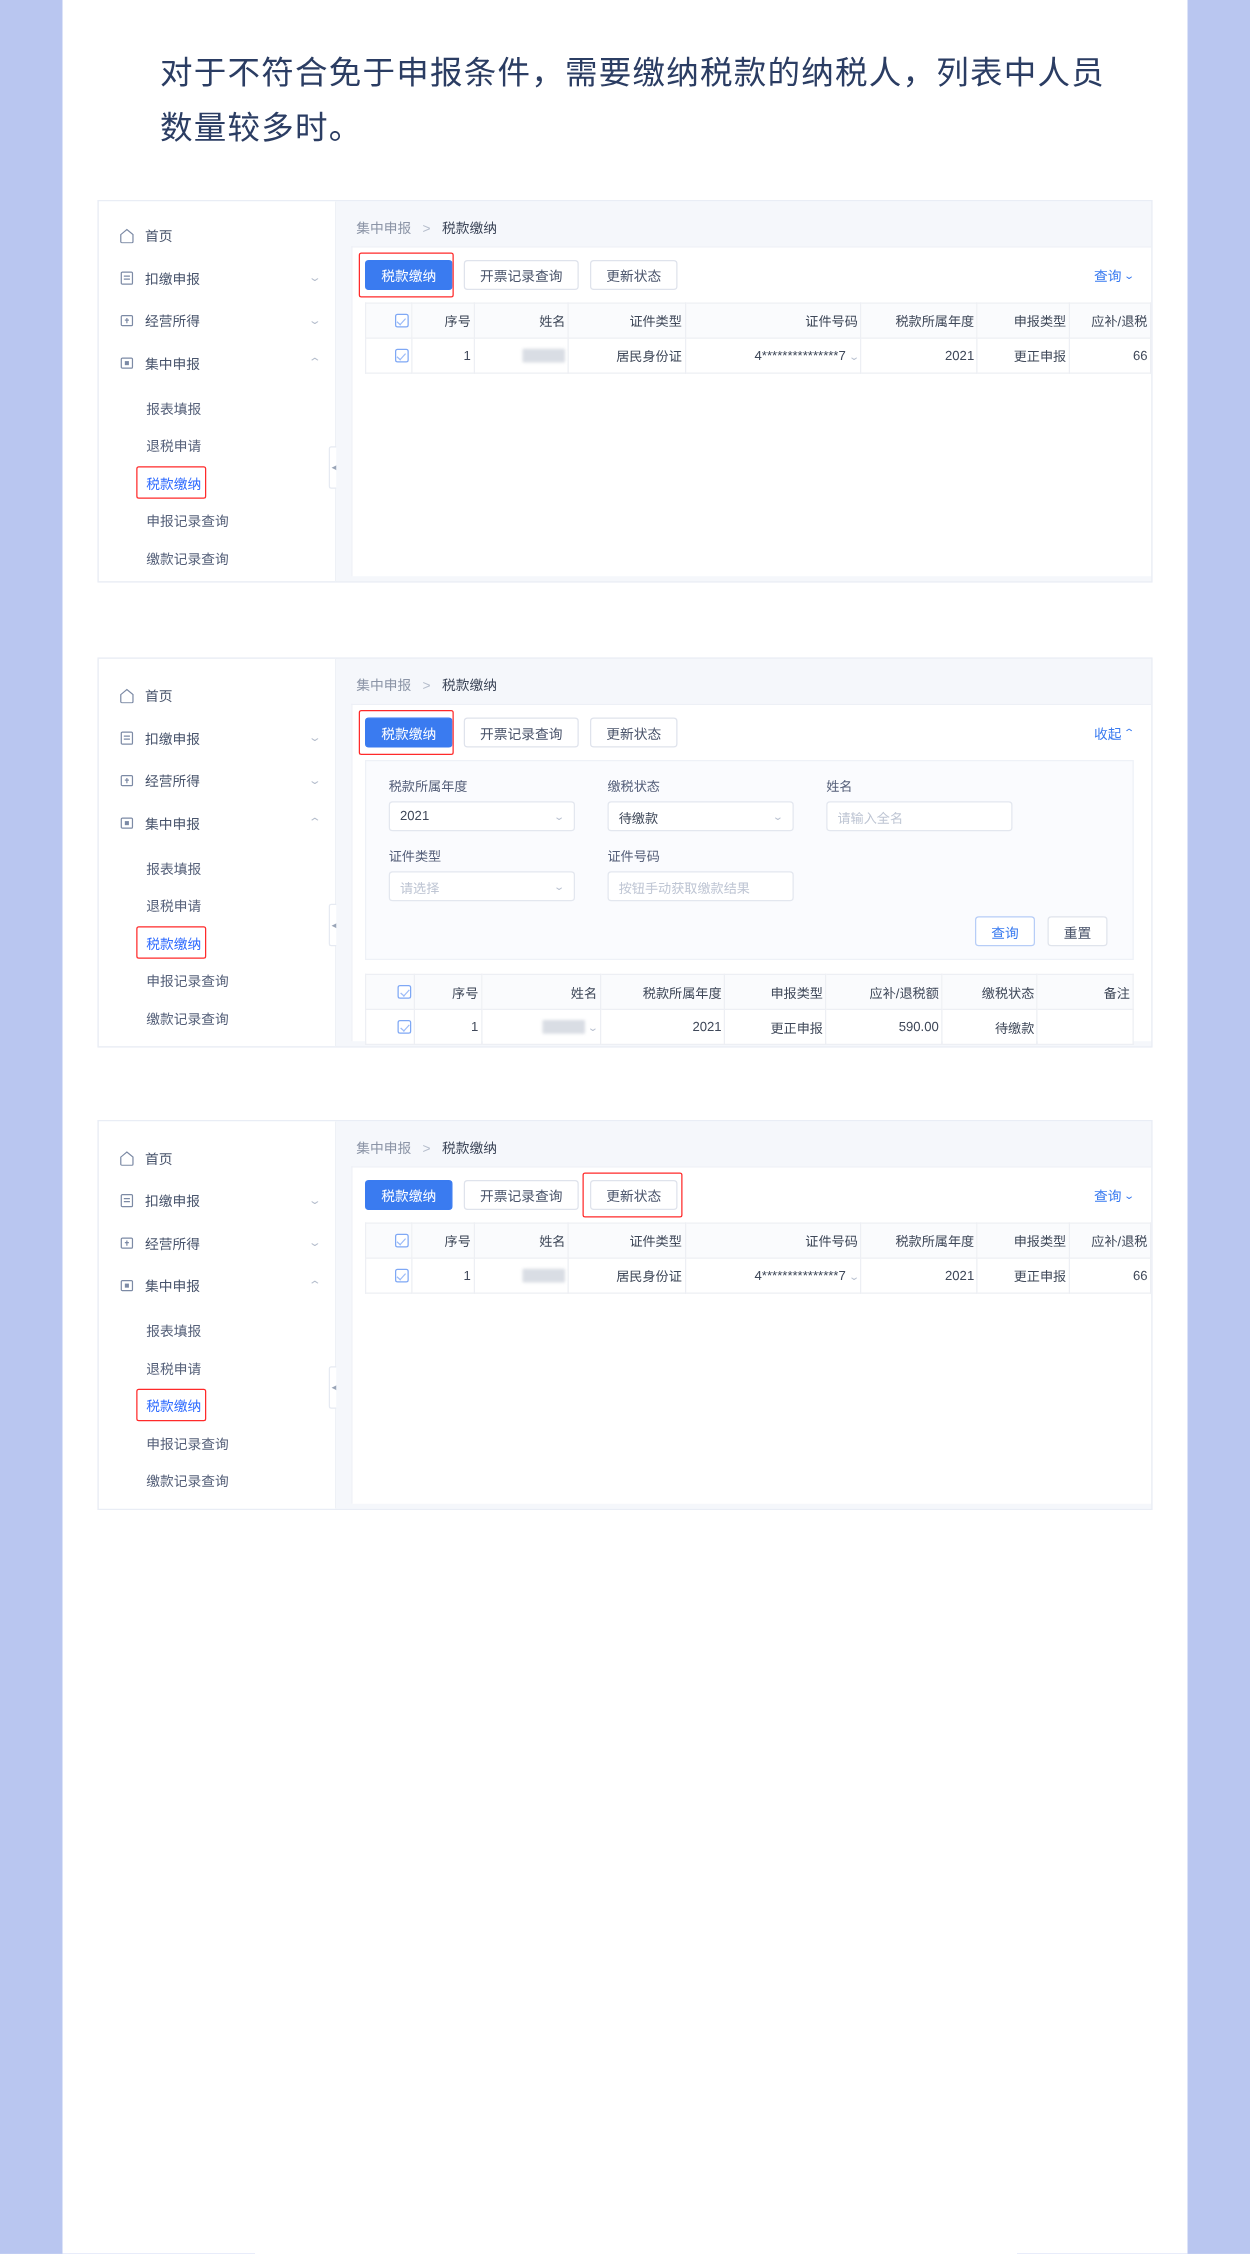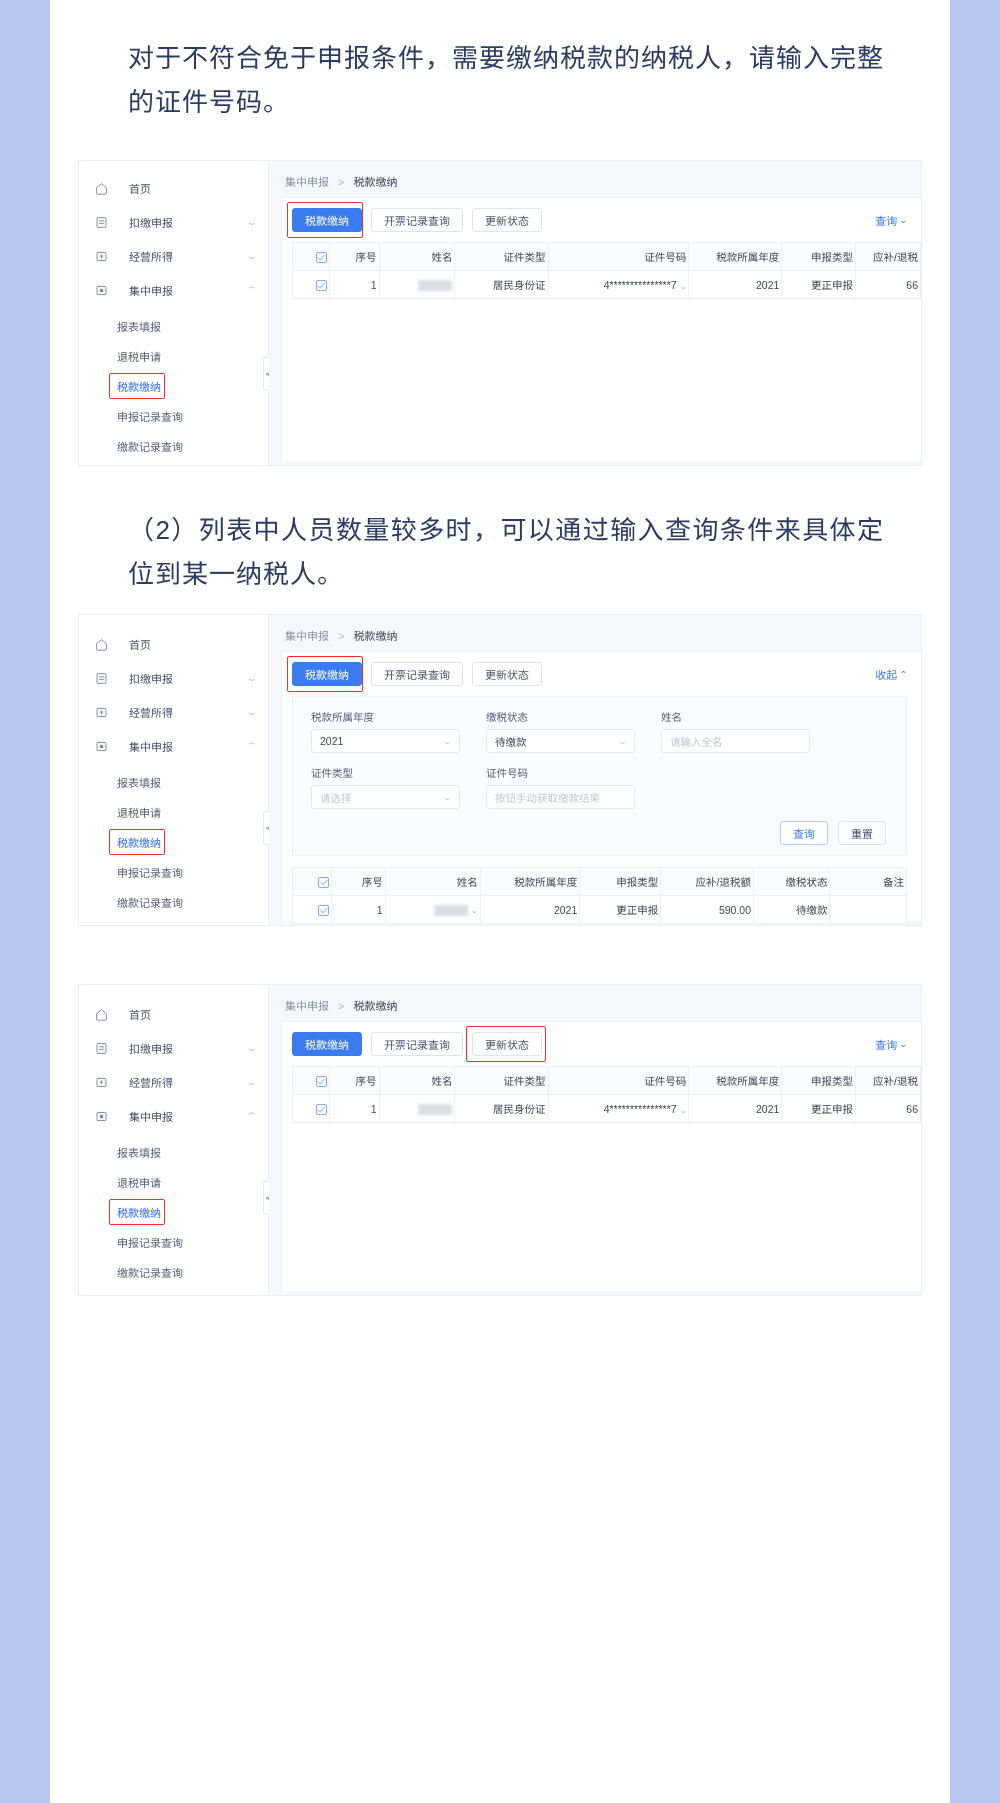--- a/index.html
+++ b/index.html
@@ -45,21 +45,20 @@
     position:absolute; left:0; top:0; bottom:0; width:190px;
     background:#ffffff;
     border-right:1px solid #eef1f6;
   }
   .sb-item {
     display:flex; align-items:center;
     height:34px; padding-left:16px; padding-right:12px;
     font-size:11px; color:#4a5кость;
     color:#47536b;
     position:relative;
-    gap:13px;
   }
   .sb-item .ico {
     width:13px; height:13px; margin-right:8px;
     display:inline-flex; align-items:center; justify-content:center;
     color:#7c8aa5;
   }
   .sb-item .ico svg { display:block; }
   .sb-item .lbl { flex:1; white-space:nowrap; }
   .sb-item .caret {
     font-size:9px; color:#b4bdcc; margin-left:auto;
@@ -182,21 +181,21 @@
 </style>
 </head>
 <body>
 
 <div class="rail-left"></div>
 <div class="rail-right"></div>
 
 <div class="page">
 
   <div style="height:36px"></div>
-  <div class="para">对于不符合免于申报条件，需要缴纳税款的纳税人，请输入完整的证件号码。</div>
+  <div class="para">对于不符合免于申报条件，需要缴纳税款的纳税人，列表中人员数量较多时。</div>
   <div style="height:6px"></div>
   <div style="height:12px"></div>
   <div style="height:18px"></div>
 
   <div class="shot" style="height:306px;">
     <div class="shot-inner">
 
       <div class="sb">
         <div style="height:10px"></div>
 
@@ -328,21 +327,20 @@
                 <td class="num">66</td>
               </tr>
             </tbody>
           </table>
         </div>
       </div>
     </div>
   </div>
 
   <div style="height:42px"></div>
-  <div class="para">（2）列表中人员数量较多时，可以通过输入查询条件来具体定位到某一纳税人。</div>
   <div style="height:18px"></div>
 
   <div class="shot" style="height:312px;">
     <div class="shot-inner">
 
       <div class="sb">
         <div style="height:12px"></div>
 
         <div class="sb-item">
           <span class="ico">

